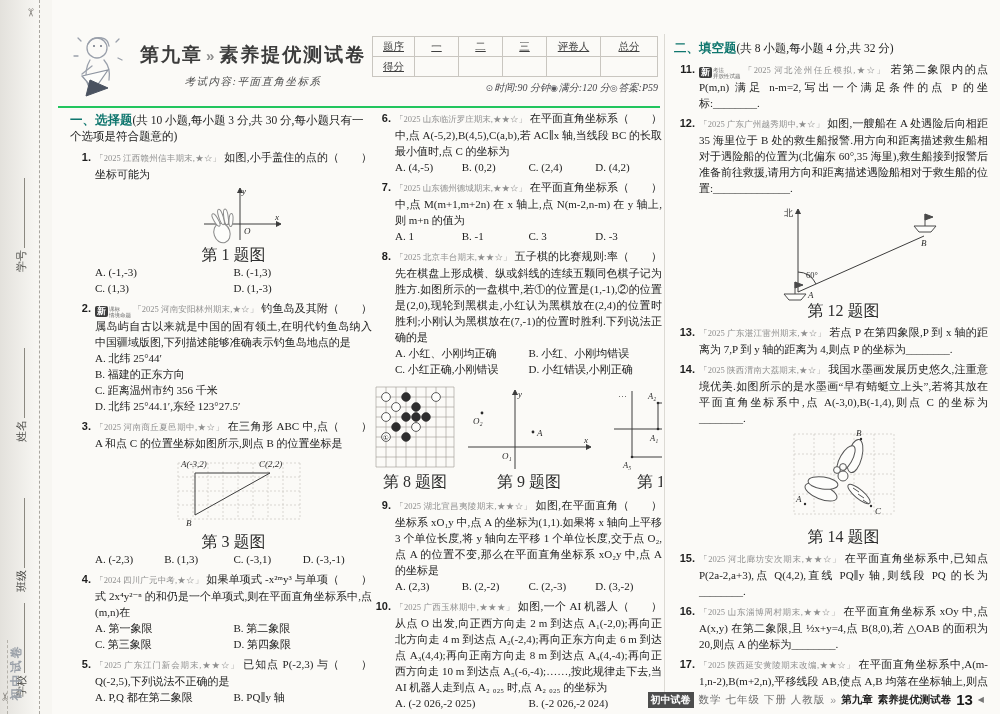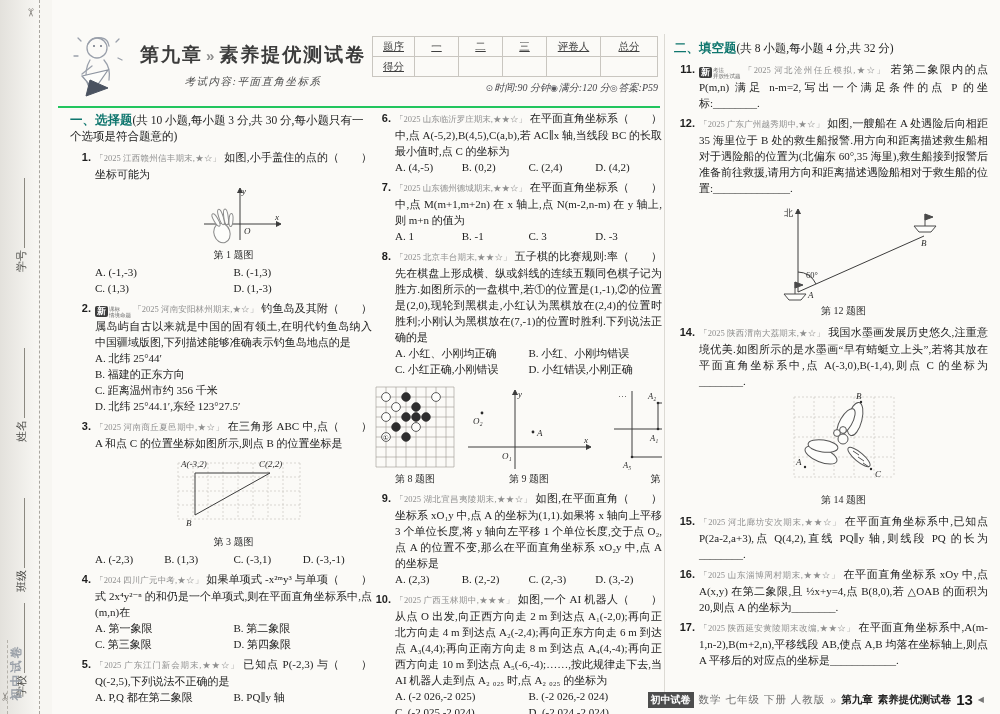--- a/index.html
+++ b/index.html
@@ -66,21 +66,21 @@
                  font-size:5.5px; line-height:6px; color:#6b6b6b; }
   .opts { display:flex; flex-wrap:wrap; }
   .opt { white-space:nowrap; }
   .cols-1 .opt { width:100%; }
   .cols-2 .opt { width:50%; }
   .cols-4 .opt { width:25%; }
 
   
   figure.fig { text-align:center; margin:2px 0 1px; }
   figure.fig svg { display:block; margin:0 auto; }
-  figcaption { font-size:10px; color:#2e2e2e; margin-top:1px; }
+  figcaption { font-size:16px; color:#2e2e2e; margin-top:1px; }
   .figrow { display:flex; justify-content:space-between; align-items:flex-end; margin:2px 0 4px; }
   .figrow figure.fig { margin:0; }
   svg text { font-family:"Liberation Serif","DejaVu Serif",serif; fill:#2b2b2b; }
   svg .it { font-style:italic; }
 
   
   .footer { position:absolute; right:16px; bottom:6px; display:flex; align-items:center; gap:5px;
             font-family:"Liberation Sans","DejaVu Sans",sans-serif; font-size:10.5px; white-space:nowrap; }
   .fbadge { background:#4d4d4d; color:#fff; font-weight:bold; padding:1px 3px; font-size:10px; }
   .fmeta { color:#6e6e6e; letter-spacing:1px; }
@@ -452,20 +452,26 @@
         <text x="56" y="18" font-size="9">北</text>
         <text x="78" y="80" font-size="8.5">60°</text>
         <text class="it" x="80" y="100" font-size="9">A</text>
         <text class="it" x="193" y="48" font-size="9">B</text>
       </svg>
       <figcaption>第 12 题图</figcaption>
     </figure>
             </div>
           </div>
           <div class="q">
+            <span class="qnum">13.</span>
+            <div class="qbody">
+              <div class="qtext"><span class="qtag">「2025 广东湛江雷州期末,★☆」</span> <span>若点 P 在第四象限,P 到 x 轴的距离为 7,P 到 y 轴的距离为 4,则点 P 的坐标为________.</span></div>
+            </div>
+          </div>
+          <div class="q">
             <span class="qnum">14.</span>
             <div class="qbody">
               <div class="qtext"><span class="qtag">「2025 陕西渭南大荔期末,★☆」</span> <span>我国水墨画发展历史悠久,注重意境优美.如图所示的是水墨画“早有蜻蜓立上头”,若将其放在平面直角坐标系中,点 A(-3,0),B(-1,4),则点 C 的坐标为________.</span></div>
               <figure class="fig" id="fig14">
       <svg width="130" height="100" viewBox="0 0 130 100">
         <g stroke="#c3c1bb" stroke-width="0.6" stroke-dasharray="2,2">
           <path d="M15,6 H115 M15,26 H115 M15,46 H115 M15,66 H115 M15,86 H115"></path>
           <path d="M15,6 V86 M35,6 V86 M55,6 V86 M75,6 V86 M95,6 V86 M115,6 V86"></path>
         </g>
         <g stroke="#555" stroke-width="1" fill="#fdfdfb">

